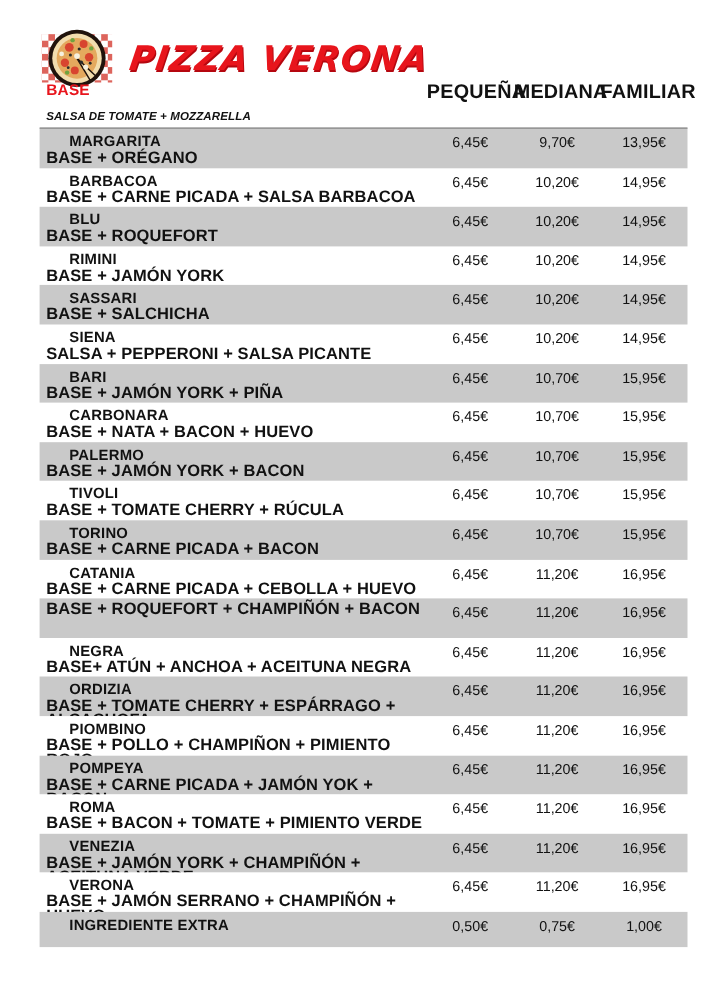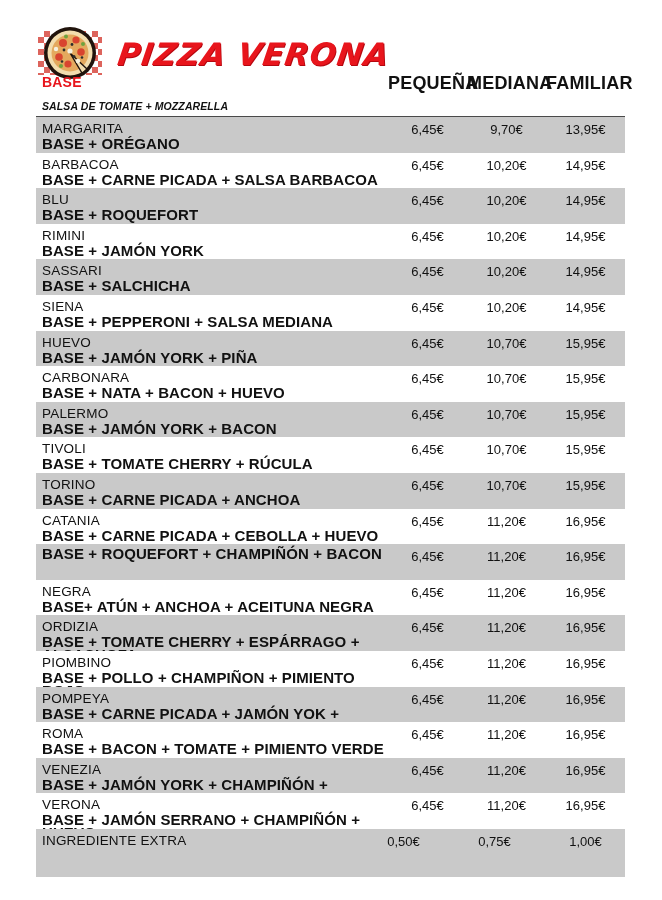--- a/index.html
+++ b/index.html
@@ -33,23 +33,23 @@
     position:absolute; top:100px; left:42px; font-size:10.5px; font-weight:bold; letter-spacing:0.1px;font-style:italic;
   }
 
   
   .menu-table {
     position:absolute; top:116px; left:36px; width:589px;
     border-top:1.5px solid #4a4a4a;
   }
   .row { display:flex; height:35.6px; box-sizing:border-box; padding-top:3px; overflow:hidden; }
   .row:nth-child(odd) { background:#c9c9c9; }
-  .row:last-child { height:48px;gap:12px; }
+  .row:last-child { height:32px; }
   .cell.name-cell { flex:1; padding-left:6px; }
-  .pizza-name { font-size:13.5px; font-weight:normal; line-height:17px; letter-spacing:0.2px; }
+  .pizza-name { font-size:13.5px; font-weight:bold; line-height:17px; letter-spacing:0.2px;margin-left:21px; }
   .pizza-ingredients { font-size:15px; font-weight:bold; line-height:13px; letter-spacing:0.1px; }
   .cell.price { width:79px; text-align:center; font-size:13px; line-height:17px; padding-top:1px; }
 </style>
 </head>
 <body>
 
 <div class="page">
 
   <header class="brand">
     <div class="logo-wrap">
@@ -138,30 +138,30 @@
         <div class="pizza-ingredients">BASE + SALCHICHA</div>
       </div>
       <div class="cell price">6,45€</div>
       <div class="cell price">10,20€</div>
       <div class="cell price">14,95€</div>
     </div>
 
     <div class="row">
       <div class="cell name-cell">
         <div class="pizza-name">SIENA</div>
-        <div class="pizza-ingredients">BASE + PEPPERONI + SALSA MEDIANA</div>
-      </div>
-      <div class="cell price">6,45€</div>
-      <div class="cell price">10,20€</div>
-      <div class="cell price">14,95€</div>
-    </div>
-
-    <div class="row">
-      <div class="cell name-cell">
-        <div class="pizza-name">HUEVO</div>
+        <div class="pizza-ingredients">SALSA + PEPPERONI + SALSA PICANTE</div>
+      </div>
+      <div class="cell price">6,45€</div>
+      <div class="cell price">10,20€</div>
+      <div class="cell price">14,95€</div>
+    </div>
+
+    <div class="row">
+      <div class="cell name-cell">
+        <div class="pizza-name">BARI</div>
         <div class="pizza-ingredients">BASE + JAMÓN YORK + PIÑA</div>
       </div>
       <div class="cell price">6,45€</div>
       <div class="cell price">10,70€</div>
       <div class="cell price">15,95€</div>
     </div>
 
     <div class="row">
       <div class="cell name-cell">
         <div class="pizza-name">CARBONARA</div>
@@ -188,21 +188,21 @@
         <div class="pizza-ingredients">BASE + TOMATE CHERRY + RÚCULA</div>
       </div>
       <div class="cell price">6,45€</div>
       <div class="cell price">10,70€</div>
       <div class="cell price">15,95€</div>
     </div>
 
     <div class="row">
       <div class="cell name-cell">
         <div class="pizza-name">TORINO</div>
-        <div class="pizza-ingredients">BASE + CARNE PICADA + ANCHOA</div>
+        <div class="pizza-ingredients">BASE + CARNE PICADA + BACON</div>
       </div>
       <div class="cell price">6,45€</div>
       <div class="cell price">10,70€</div>
       <div class="cell price">15,95€</div>
     </div>
 
     <div class="row">
       <div class="cell name-cell">
         <div class="pizza-name">CATANIA</div>
         <div class="pizza-ingredients">BASE + CARNE PICADA + CEBOLLA + HUEVO</div>

